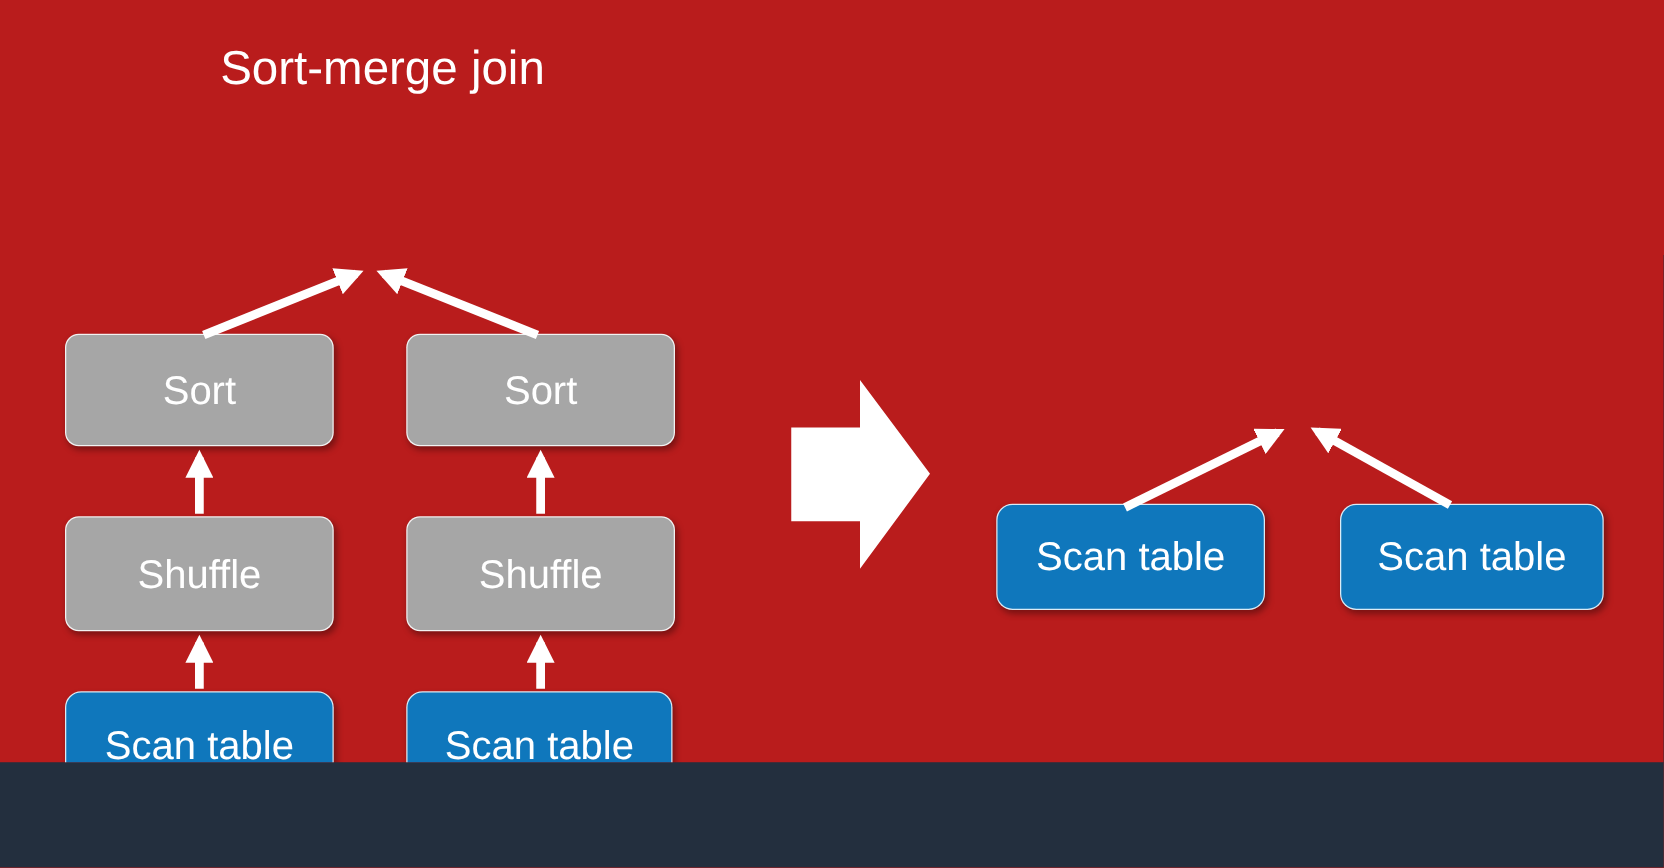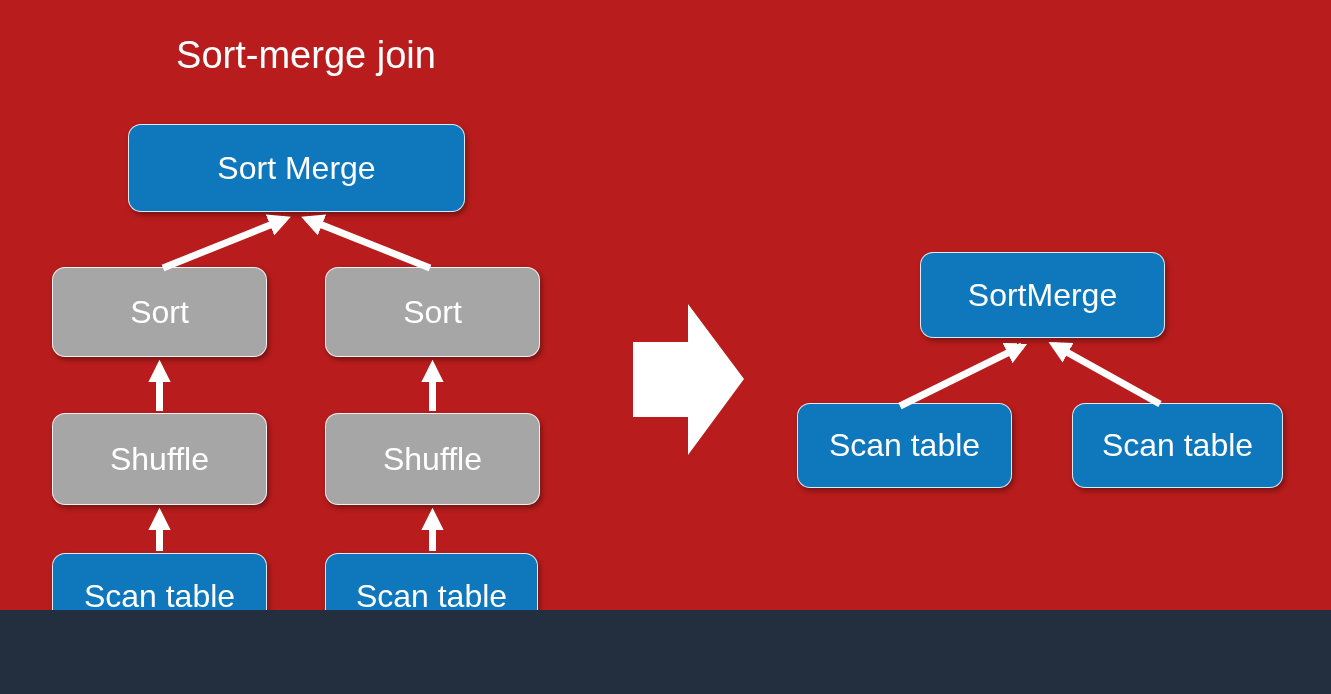--- a/index.html
+++ b/index.html
@@ -27,61 +27,55 @@
     align-items: center;
     justify-content: center;
     color: #FFFFFF;
     font-size: 32px;
     border-radius: 13px;
     border: 1.5px solid rgba(255,255,255,0.85);
     box-shadow: 2px 3px 5px rgba(0,0,0,0.35);
     box-sizing: border-box;
   }
   .node-blue { background: #0F77BC; }
-  .node-gray { background: #A6A6A6; }
+  .node-gray { background: #A6A6A6; border-radius: 11px; }
   svg.overlay {
     position: absolute;
     left: 0; top: 0;
     width: 1331px; height: 694px;
     pointer-events: none;
   }
   .edge { stroke: #FFFFFF; stroke-width: 7; }
 </style>
 </head>
 <body>
 
 <div class="canvas">
 
   <div class="title title-left">Sort-merge join</div>
 
-  <div class="node node-blue" style="left:128px; top:124px; width:337px; height:88px;">
-    <span>Sort Merge</span>
-  </div>
   <div class="node node-gray" style="left:52px; top:267px; width:215px; height:90px;">
     <span>Sort</span>
   </div>
   <div class="node node-gray" style="left:325px; top:267px; width:215px; height:90px;">
     <span>Sort</span>
   </div>
   <div class="node node-gray" style="left:52px; top:413px; width:215px; height:92px;">
     <span>Shuffle</span>
   </div>
   <div class="node node-gray" style="left:325px; top:413px; width:215px; height:92px;">
     <span>Shuffle</span>
   </div>
   <div class="node node-blue" style="left:52px; top:553px; width:215px; height:87px;">
     <span>Scan table</span>
   </div>
   <div class="node node-blue" style="left:325px; top:553px; width:213px; height:87px;">
     <span>Scan table</span>
   </div>
 
-  <div class="node node-blue" style="left:920px; top:252px; width:245px; height:86px;">
-    <span>SortMerge</span>
-  </div>
   <div class="node node-blue" style="left:797px; top:403px; width:215px; height:85px;">
     <span>Scan table</span>
   </div>
   <div class="node node-blue" style="left:1072px; top:403px; width:211px; height:85px;">
     <span>Scan table</span>
   </div>
 
   <svg class="overlay" xmlns="http://www.w3.org/2000/svg">
     <defs>
       <marker id="ah" markerWidth="3.4" markerHeight="3.2" refX="2.3" refY="1.6" orient="auto" markerUnits="strokeWidth">

